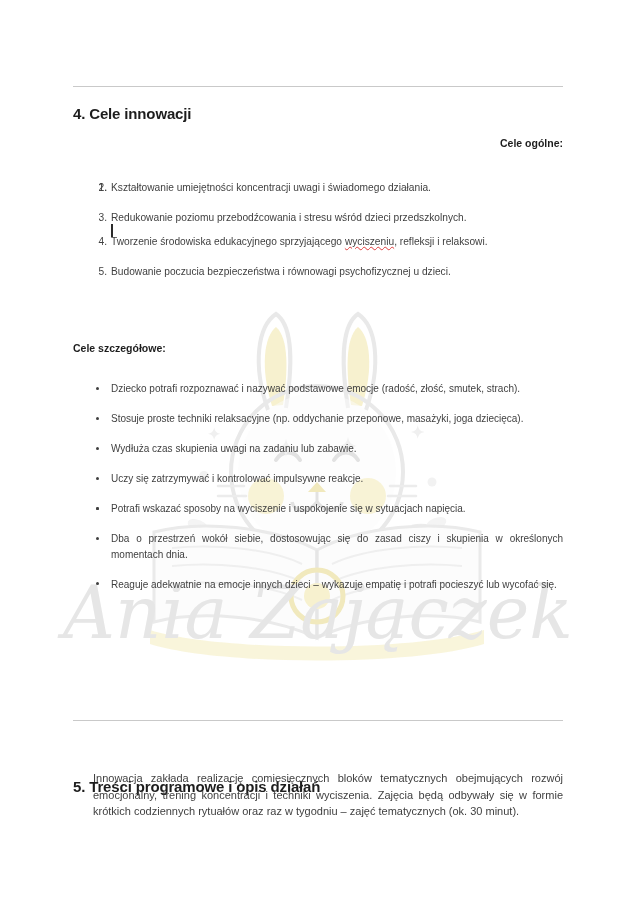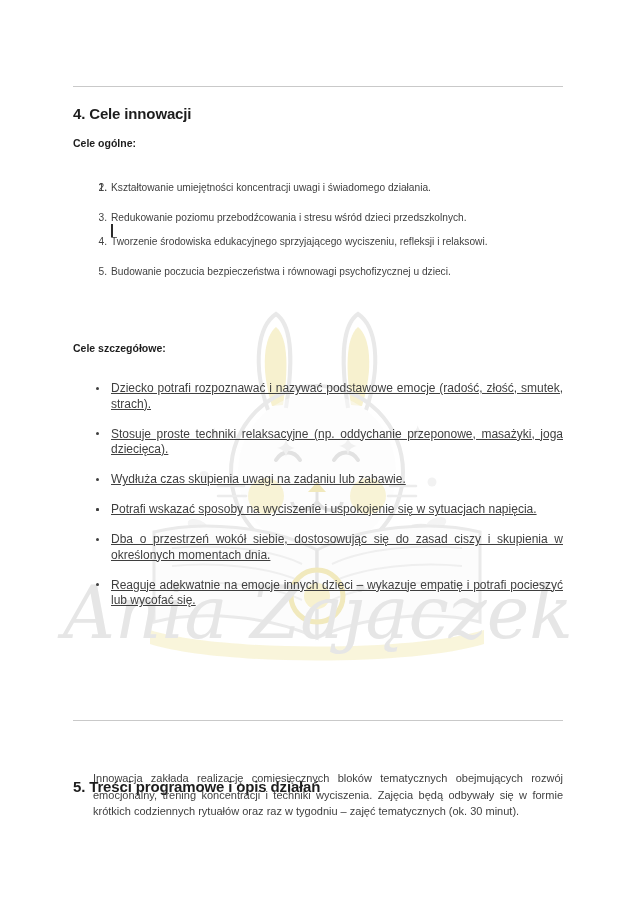--- a/index.html
+++ b/index.html
@@ -110,39 +110,39 @@
 
   
   ul.bul-list {
     margin: 0;
     padding: 0;
     list-style: none;
   }
   ul.bul-list > li {
     position: relative;
     padding-left: 38px;
-    font-size: 12px;
+    font-size: 10px;
     line-height: 15.5px;
     color: #3f3f3f;
     margin-bottom: 14.5px;
-    text-decoration: underline;
   }
   ul.bul-list > li .dot {
     position: absolute;
     left: 23px;
     top: 5.5px;
     width: 3.4px;
     height: 3.4px;
     border-radius: 50%;
     background: #3f3f3f;
   }
   ul.bul-list > li.just { text-align: justify; }
 
   
   .spell {
+    text-decoration: underline;
     text-decoration-color: #e03b3b;
     text-decoration-style: wavy;
     text-decoration-thickness: 1px;
     text-underline-offset: 1px;
   }
 </style>
 </head>
 <body>
 
 <div id="watermark">
@@ -233,21 +233,21 @@
 <div id="page">
 
   <div class="content" style="top:86px;">
     <div class="hrule"></div>
   </div>
 
   <div class="content" style="top:105px;">
     <div class="sec-heading">4. Cele innowacji</div>
   </div>
 
-  <div class="content" style="top:137px;">
+  <div class="content" style="top:137px;text-align:right;">
     <div class="sub-heading">Cele ogólne:</div>
   </div>
 
   <div class="content" style="top:166px;">
     <ol class="num-list">
 
       <li>
         <span class="marker">1.</span>
       </li>
 
@@ -291,20 +291,24 @@
       <li class="just">
         <span class="dot"></span>
         <span>Stosuje proste techniki relaksacyjne (np. oddychanie przeponowe, masażyki, joga dziecięca).</span>
       </li>
       <li>
         <span class="dot"></span>
         <span>Wydłuża czas skupienia uwagi na zadaniu lub zabawie.</span>
       </li>
       <li>
         <span class="dot"></span>
+        <span>Uczy się zatrzymywać i kontrolować impulsywne reakcje.</span>
+      </li>
+      <li>
+        <span class="dot"></span>
       </li>
       <li>
         <span class="dot"></span>
         <span>Potrafi wskazać sposoby na wyciszenie i uspokojenie się w sytuacjach napięcia.</span>
       </li>
       <li class="just">
         <span class="dot"></span>
         <span>Dba o przestrzeń wokół siebie, dostosowując się do zasad ciszy i skupienia w określonych momentach dnia.</span>
       </li>
       <li class="just">

